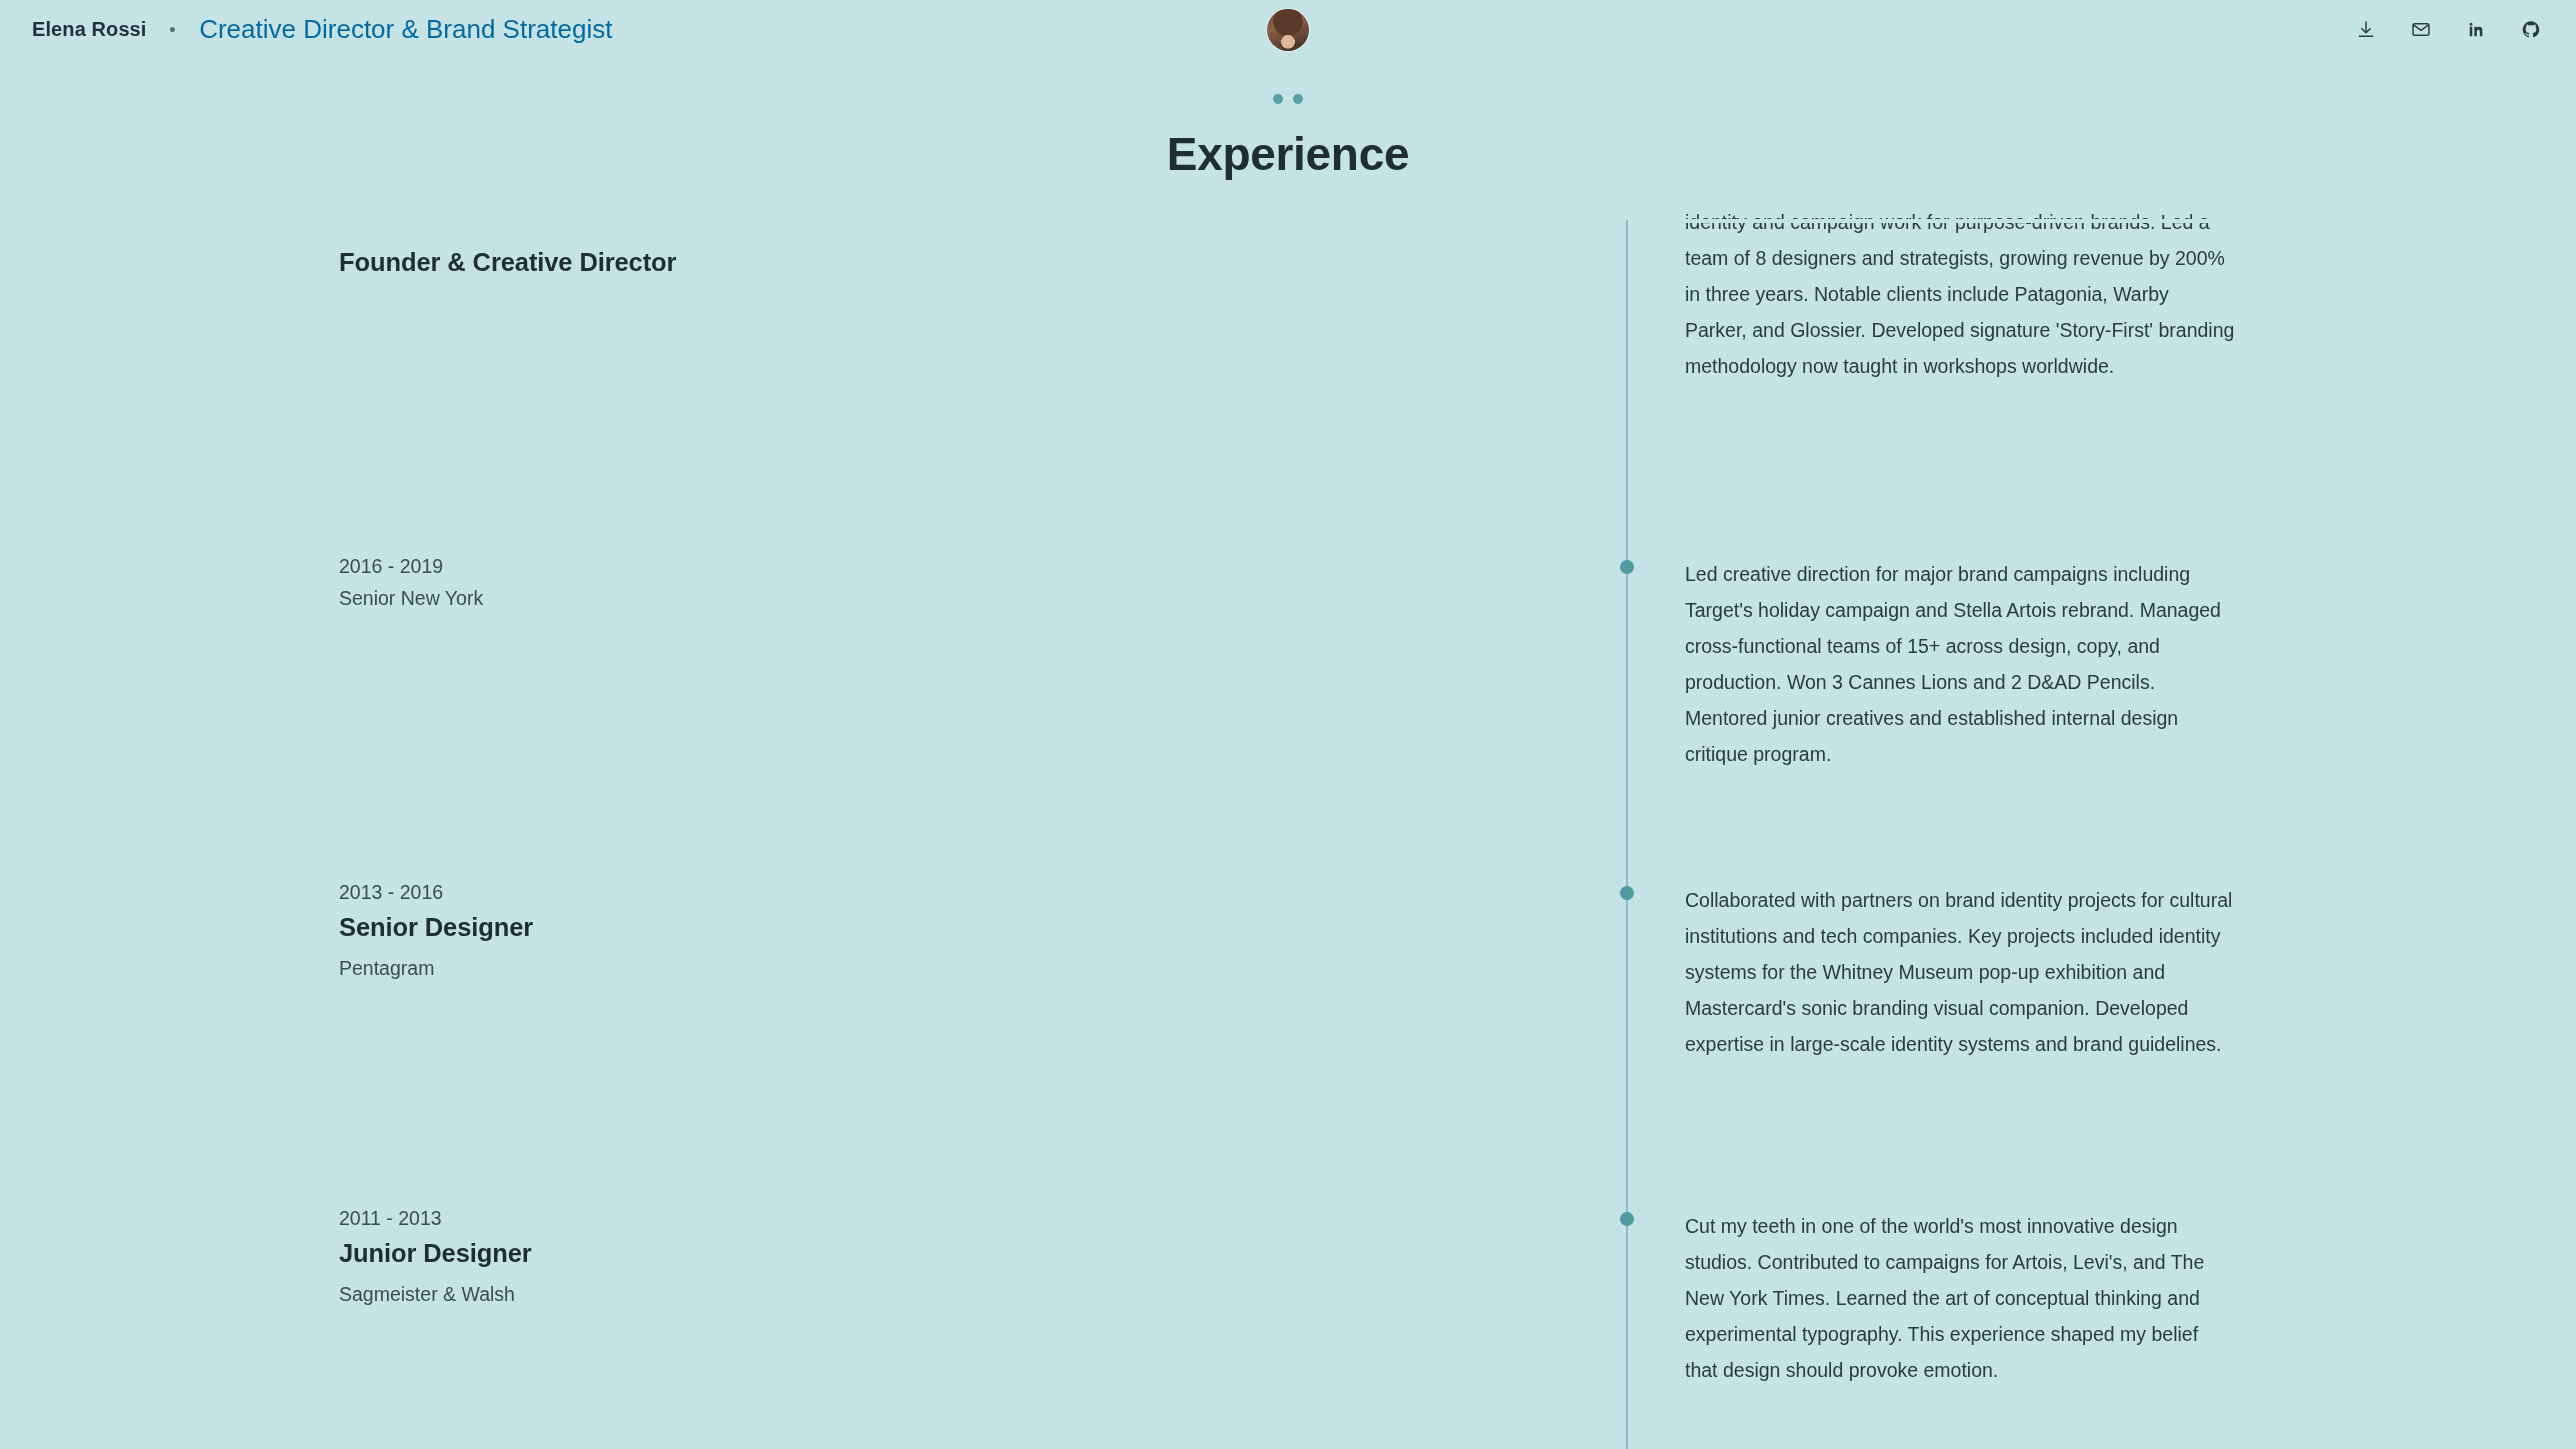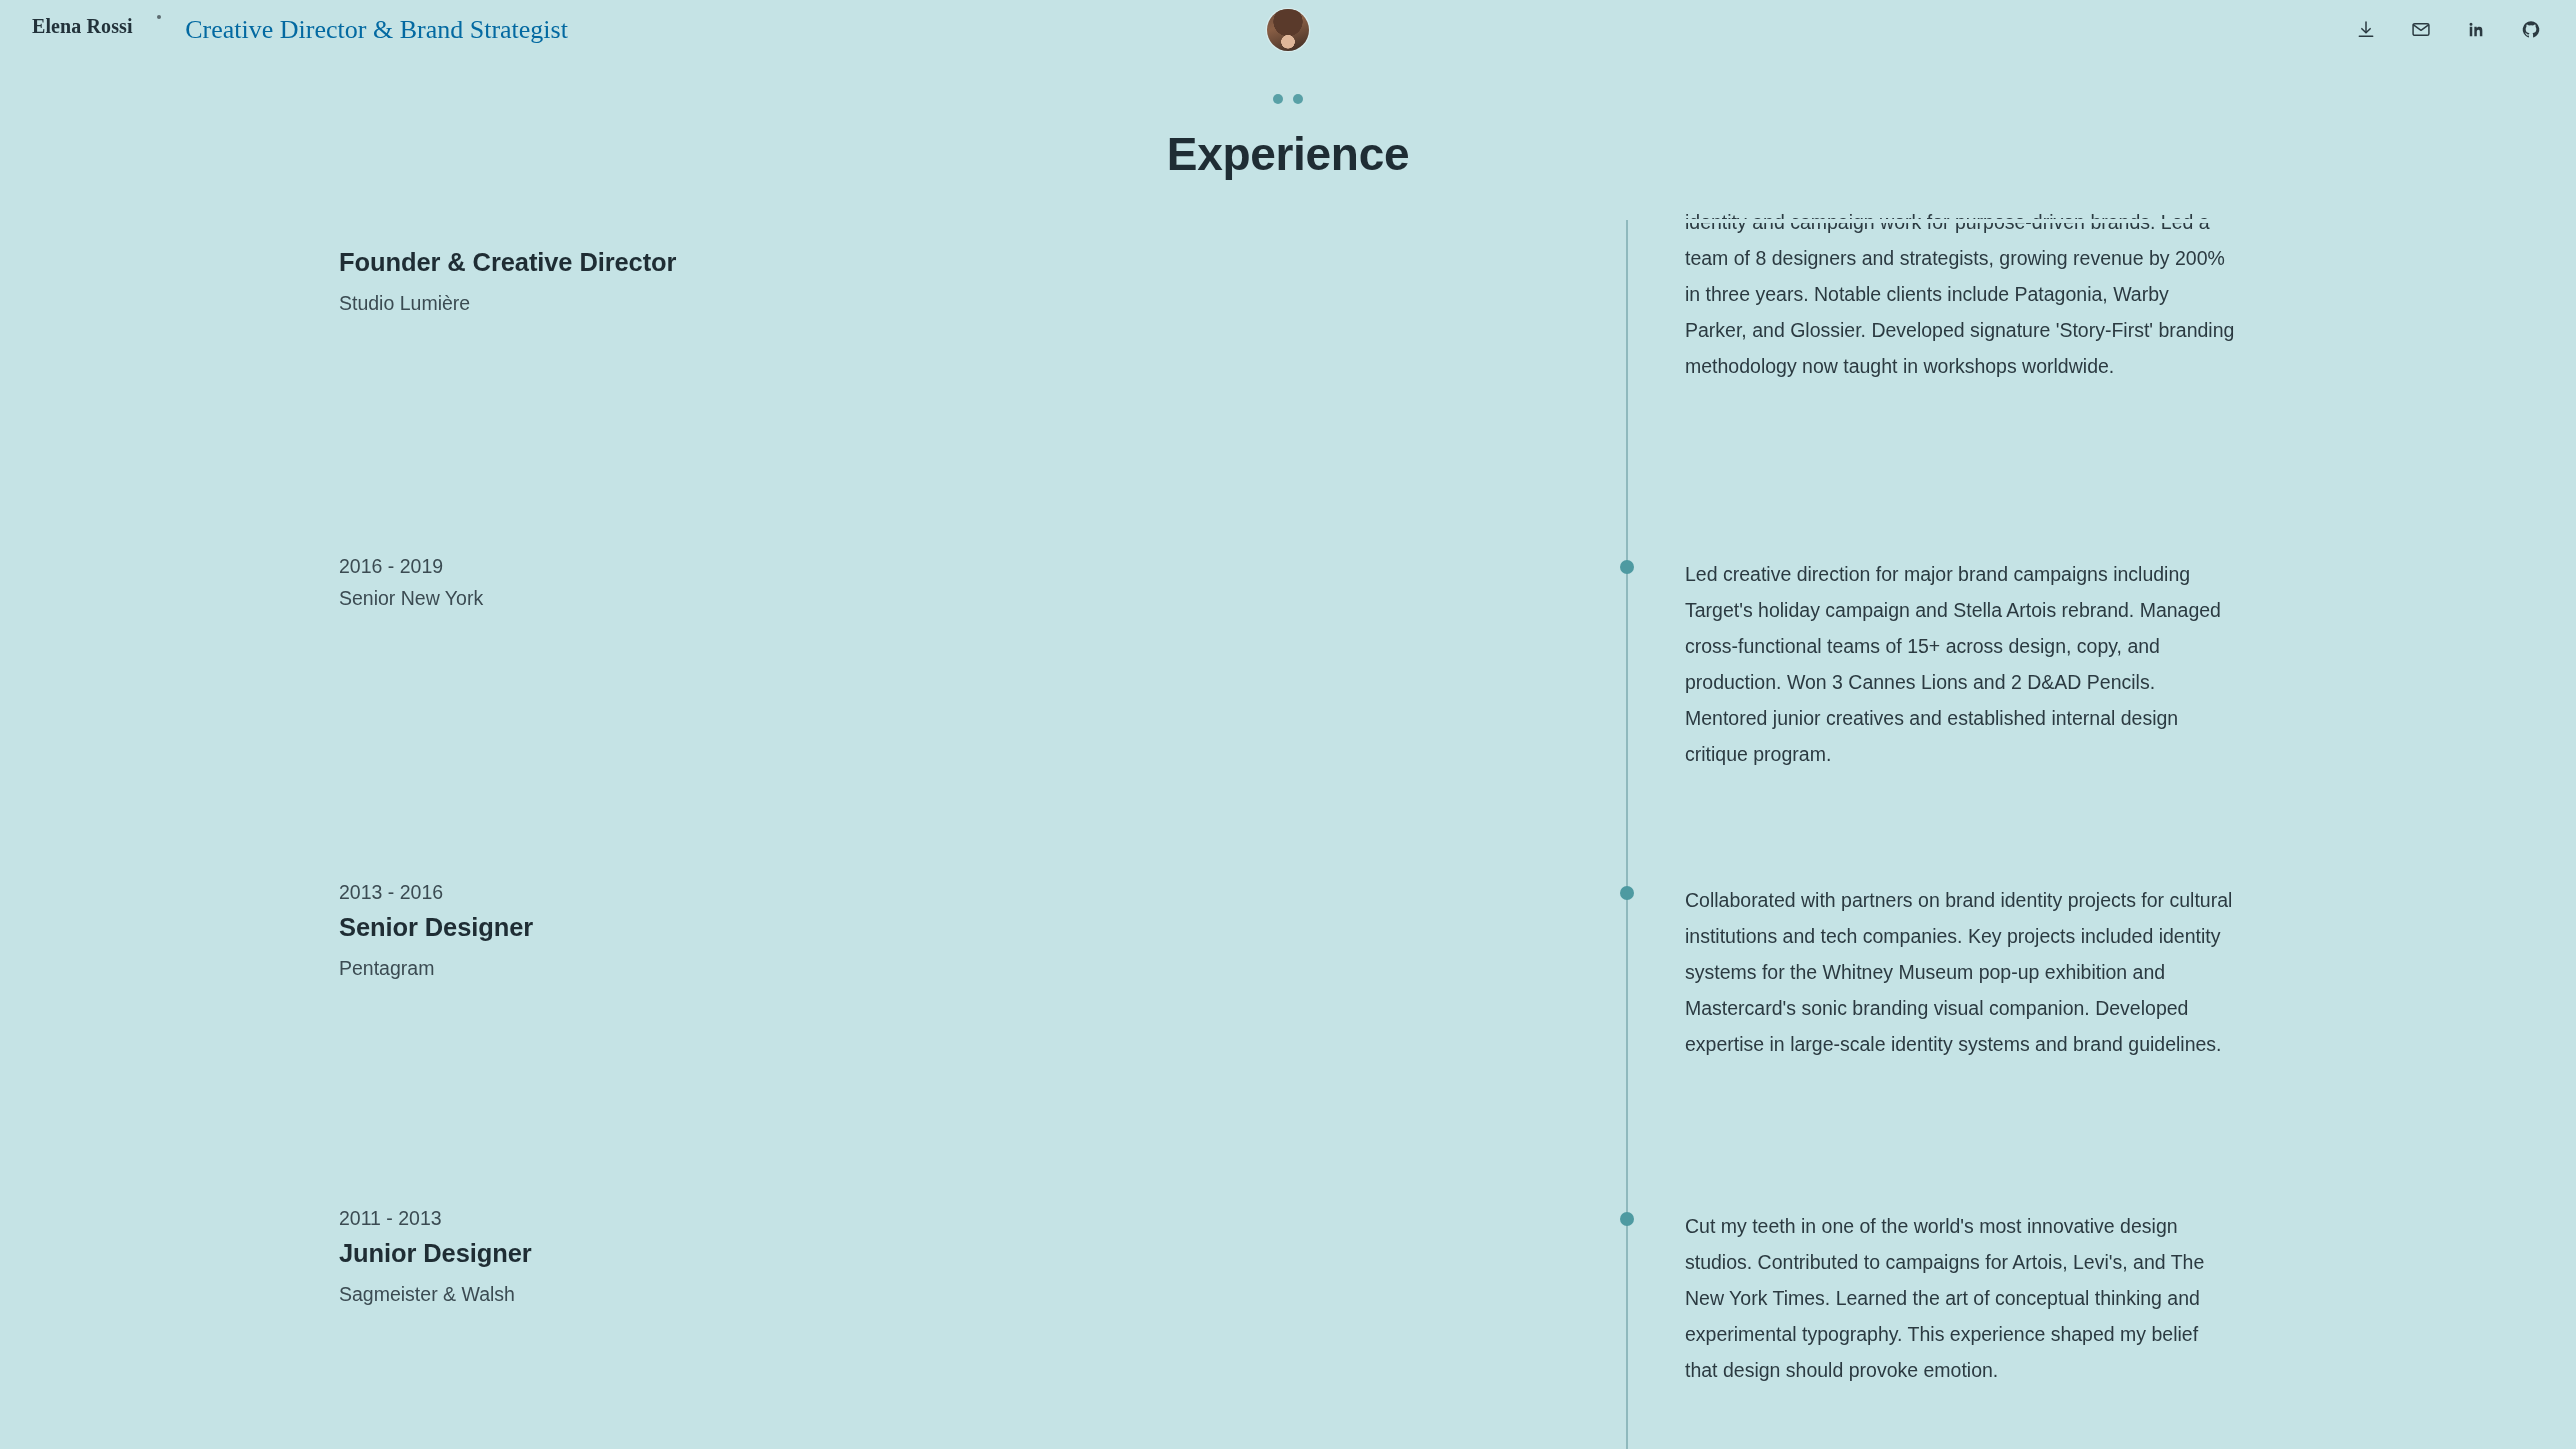--- a/index.html
+++ b/index.html
@@ -18,24 +18,23 @@
   .topbar {
     position: relative;
     width: 100%;
     height: 59px;
     display: flex;
     align-items: center;
     padding: 0 32px;
   }
   .brand {
     display: flex;
-    align-items: flex-start;
+    align-items: center;
     gap: 24px;
     white-space: nowrap;
-    font-family: Liberation Serif, serif;
   }
   .brand-name {
     font-size: 20px;
     font-weight: 700;
     color: #22323a;
     letter-spacing: 0.1px;
   }
   .brand-dot {
     width: 4.7px;
     height: 4.7px;
@@ -238,21 +237,20 @@
 
 <div class="timeline">
   <div class="axis"></div>
 
   <div class="entry first">
     <div class="clip-top"></div>
 
     <div class="col-left">
       <div class="entry-date"></div>
       <div class="entry-role">Founder &amp; Creative Director</div>
-      <div class="entry-company">Studio Lumière</div>
     </div>
     <div class="col-right">
       <div class="entry-desc">identity and campaign work for purpose-driven brands. Led a team of 8 designers and strategists, growing revenue by 200% in three years. Notable clients include Patagonia, Warby Parker, and Glossier. Developed signature 'Story-First' branding methodology now taught in workshops worldwide.</div>
     </div>
   </div>
 
   <div class="entry">
     <div class="node"></div>
     <div class="col-left">
       <div class="entry-date">2016 - 2019</div>

